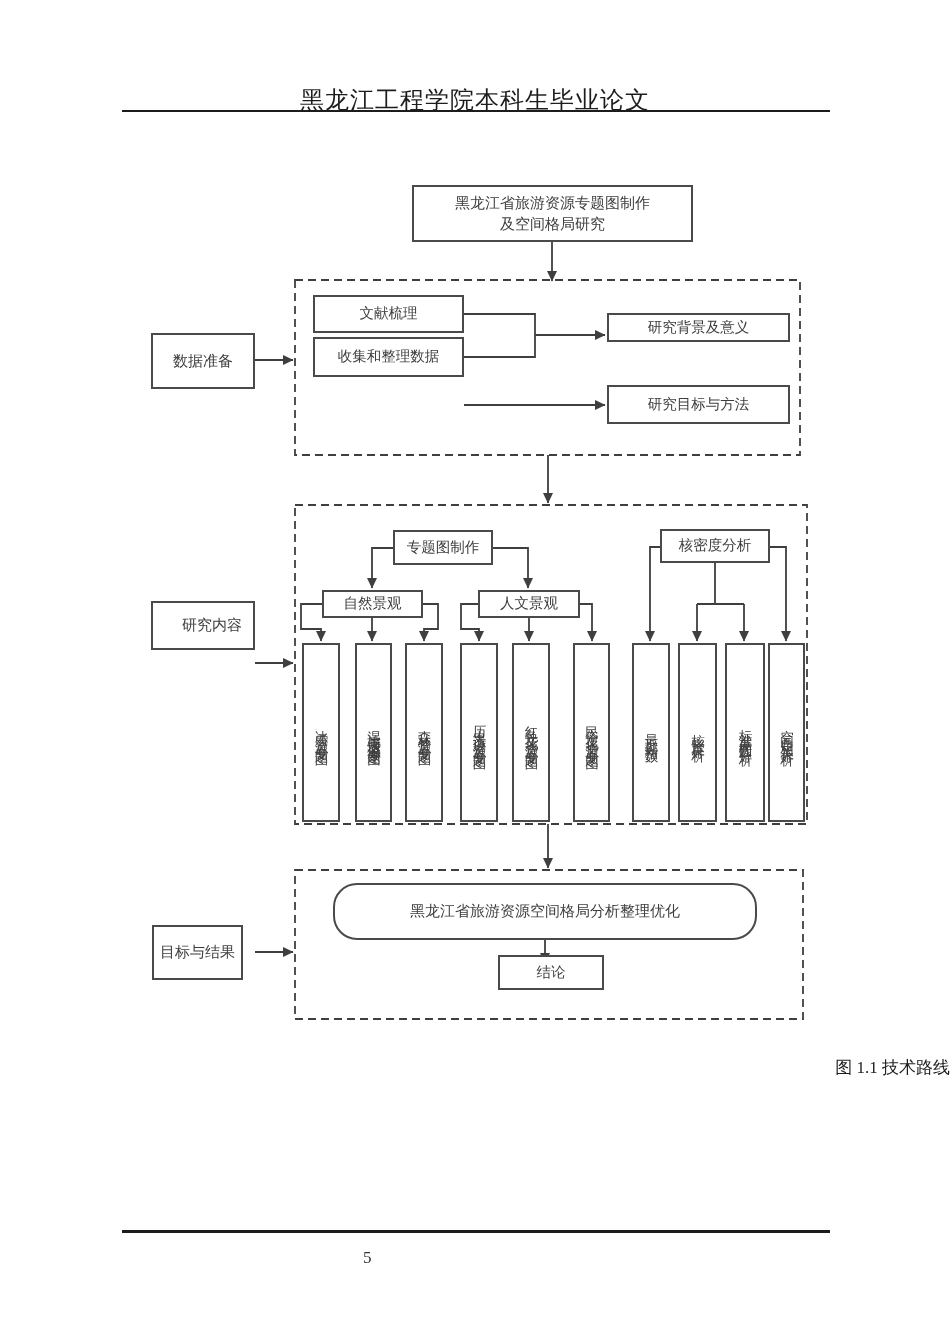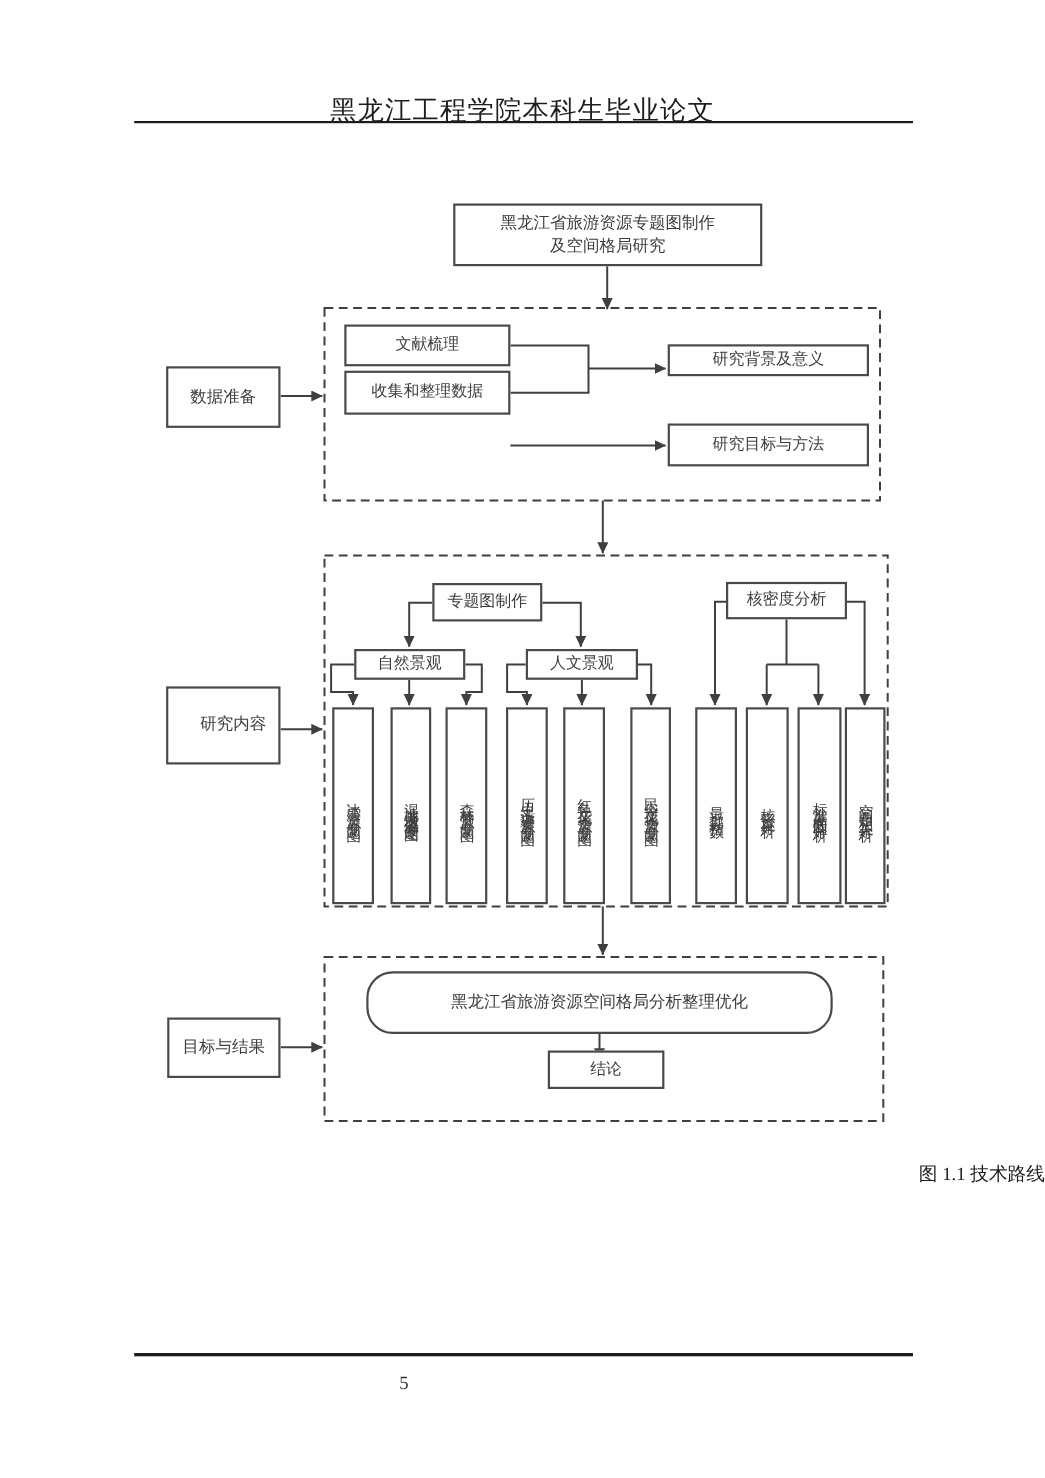--- a/index.html
+++ b/index.html
@@ -149,22 +149,22 @@
       <path d="M545,940 L545,963" marker-end="url(#arrow)"></path>
     </g>
   </svg>
 
   <div class="box big" style="left:412px; top:185px; width:281px; height:57px; flex-direction:column;">
     <div>黑龙江省旅游资源专题图制作</div>
     <div>及空间格局研究</div>
   </div>
 
   <div class="box big" style="left:151px; top:333px; width:104px; height:56px;">数据准备</div>
-  <div class="box big" style="left:151px; top:624px; width:104px; height:71px;padding-left:18px;">研究内容</div>
-  <div class="box big" style="left:152px; top:925px; width:103px; height:55px;">目标与结果</div>
+  <div class="box big" style="left:151px; top:601px; width:104px; height:49px;padding-left:18px;">研究内容</div>
+  <div class="box big" style="left:152px; top:925px; width:91px; height:55px;">目标与结果</div>
 
   <div class="box" style="left:313px; top:295px; width:151px; height:38px;">文献梳理</div>
   <div class="box" style="left:313px; top:337px; width:151px; height:40px;">收集和整理数据</div>
   <div class="box" style="left:607px; top:313px; width:183px; height:29px;">研究背景及意义</div>
   <div class="box" style="left:607px; top:385px; width:183px; height:39px;">研究目标与方法</div>
 
   <div class="box" style="left:393px; top:530px; width:100px; height:35px;">专题图制作</div>
   <div class="box" style="left:660px; top:529px; width:110px; height:34px;">核密度分析</div>
   <div class="box" style="left:322px; top:590px; width:101px; height:28px;">自然景观</div>
   <div class="box" style="left:478px; top:590px; width:102px; height:28px;">人文景观</div>

